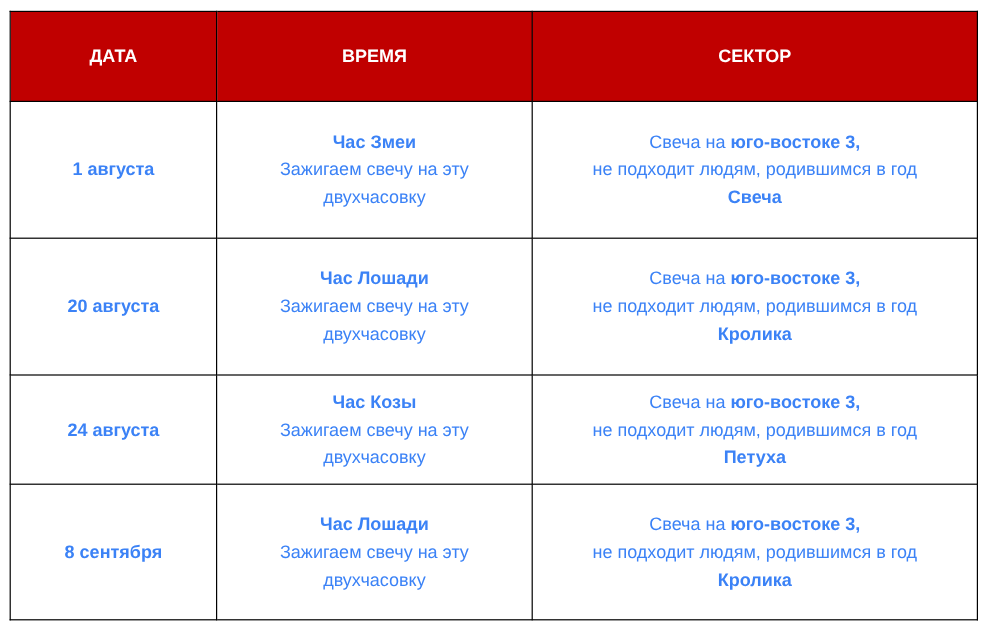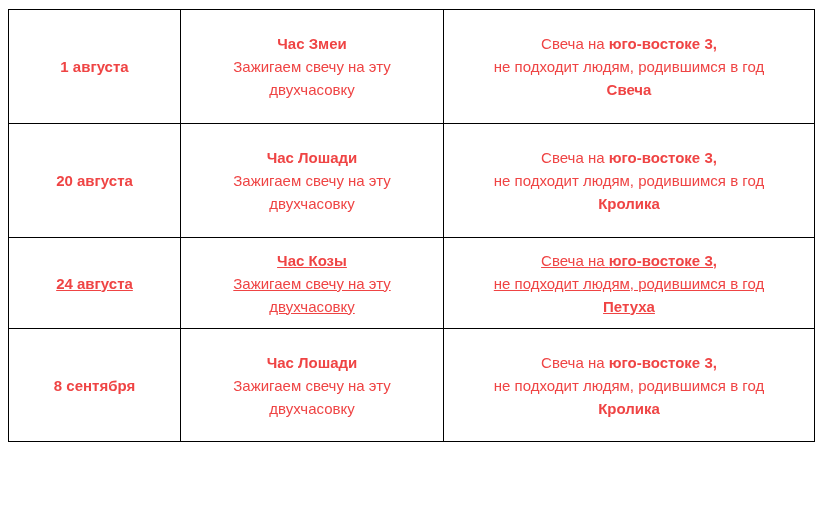--- a/index.html
+++ b/index.html
@@ -4,43 +4,48 @@
 <style>
   html, body { margin:0; padding:0; background:#ffffff; }
   body { width:821px; height:528px; position:relative; font-family:"Liberation Sans", "DejaVu Sans", sans-serif; }
   table.sched {
     position:absolute; left:8px; top:9px;
     border-collapse:collapse; table-layout:fixed;
     width:806px;
   }
   table.sched td, table.sched th {
     border:1.5px solid #000; text-align:center; vertical-align:middle;
-    padding:0 4px; color:#ef4444; font-size:15px; line-height:23px;
+    padding:0 4px; color:#3b82f6; font-size:15px; line-height:23px;
   }
   table.sched th {
     background:#c00000; color:#ffffff; font-weight:bold; font-size:15px;
     height:74px;
   }
   tr.r1 td { height:113px; }
   tr.r2 td { height:113px; }
-  tr.r3 td { height:90px;text-decoration:underline; }
+  tr.r3 td { height:90px; }
   tr.r4 td { height:112px; }
   .b { font-weight:bold; }
   .line { display:block; }
 </style>
 </head>
 <body>
 
 <table class="sched">
   <colgroup>
       <col style="width:172px">
       <col style="width:263px">
       <col style="width:371px">
     </colgroup>
   <tbody>
+      <tr>
+    <th>ДАТА</th>
+    <th>ВРЕМЯ</th>
+    <th>СЕКТОР</th>
+  </tr>
   <tr class="r1">
     <td class="b">1 августа</td>
     <td>
       <span class="line b">Час Змеи</span>
       <span class="line">Зажигаем свечу на эту</span>
       <span class="line">двухчасовку</span>
     </td>
     <td>
       <span class="line"><span>Свеча на </span><span class="b">юго-востоке 3,</span></span>
       <span class="line">не подходит людям, родившимся в год</span>

